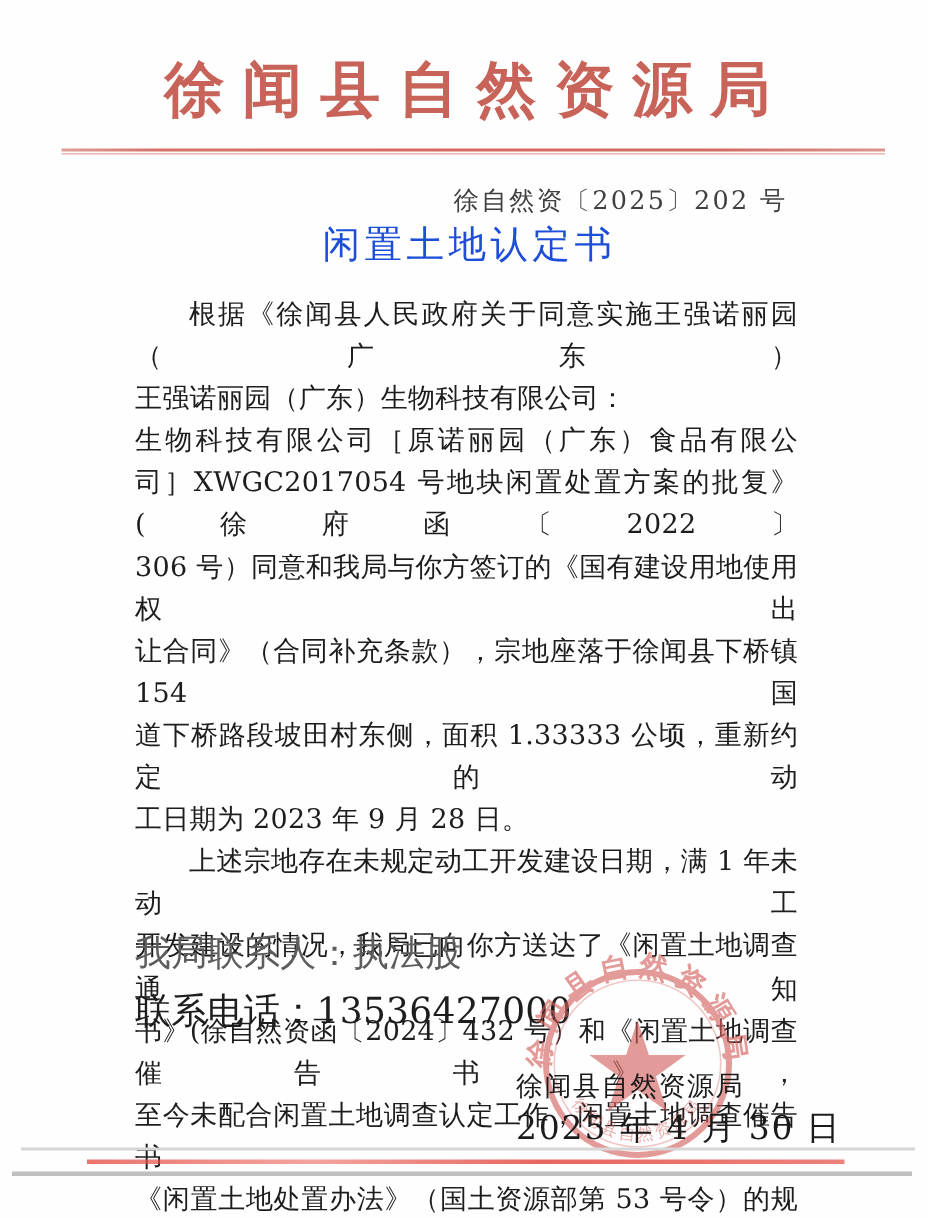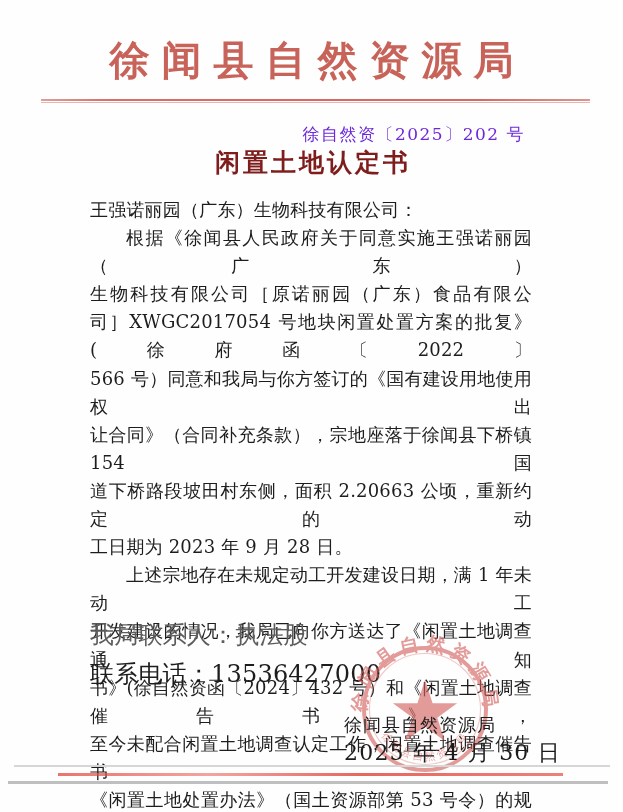--- a/index.html
+++ b/index.html
@@ -67,37 +67,37 @@
   }
 
   
   .docnum {
     position: absolute;
     right: 92px;
     top: 122px;
     font-size: 17px;
     line-height: 24px;
     letter-spacing: 1.5px;
-    color: #6d28d9;
+    color: #404040;
     white-space: nowrap;
   }
 
   
   .doctitle {
     position: absolute;
     left: 0;
     top: 146px;
     width: 623px;
     text-align: center;
-    font-weight: bold;
+    font-weight: normal;
     font-size: 25px;
     line-height: 34px;
     letter-spacing: 3px;
     text-indent: 3px;
-    color: #7f1d1d;
+    color: #1d4ed8;
   }
 
   
   .body {
     position: absolute;
     left: 90px;
     top: 196px;
     width: 442px;
     color: #1d1d1d;
   }
@@ -209,28 +209,28 @@
   </div>
   <div class="masthead-rule"></div>
   <div class="masthead-rule-2"></div>
 
   <div class="docnum">徐自然资〔2025〕202 号</div>
 
   <div class="doctitle">闲置土地认定书</div>
 
   <div class="body">
 
+    <div class="line just indent">根据《徐闻县人民政府关于同意实施王强诺丽园（广东）</div>
+
     <div class="line">王强诺丽园（广东）生物科技有限公司：</div>
-
-    <div class="line just indent">根据《徐闻县人民政府关于同意实施王强诺丽园（广东）</div>
     <div class="line just">生物科技有限公司［原诺丽园（广东）食品有限公</div>
     <div class="line just">司］XWGC2017054 号地块闲置处置方案的批复》(徐府函〔2022〕</div>
-    <div class="line just">566 号）同意和我局与你方签订的《国有建设用地使用权出</div>
+    <div class="line just">306 号）同意和我局与你方签订的《国有建设用地使用权出</div>
     <div class="line just">让合同》（合同补充条款），宗地座落于徐闻县下桥镇 154 国</div>
-    <div class="line just">道下桥路段坡田村东侧，面积 2.20663 公顷，重新约定的动</div>
+    <div class="line just">道下桥路段坡田村东侧，面积 1.33333 公顷，重新约定的动</div>
     <div class="line">工日期为 2023 年 9 月 28 日。</div>
 
     <div class="line just indent">上述宗地存在未规定动工开发建设日期，满 1 年未动工</div>
     <div class="line just">开发建设的情况，我局已向你方送达了《闲置土地调查通知</div>
     <div class="line just">书》(徐自然资函〔2024〕432 号）和《闲置土地调查催告书》，</div>
     <div class="line just">至今未配合闲置土地调查认定工作，闲置土地调查催告书</div>
     <div class="line just">《闲置土地处置办法》（国土资源部第 53 号令）的规定，认</div>
 
   </div>
 

